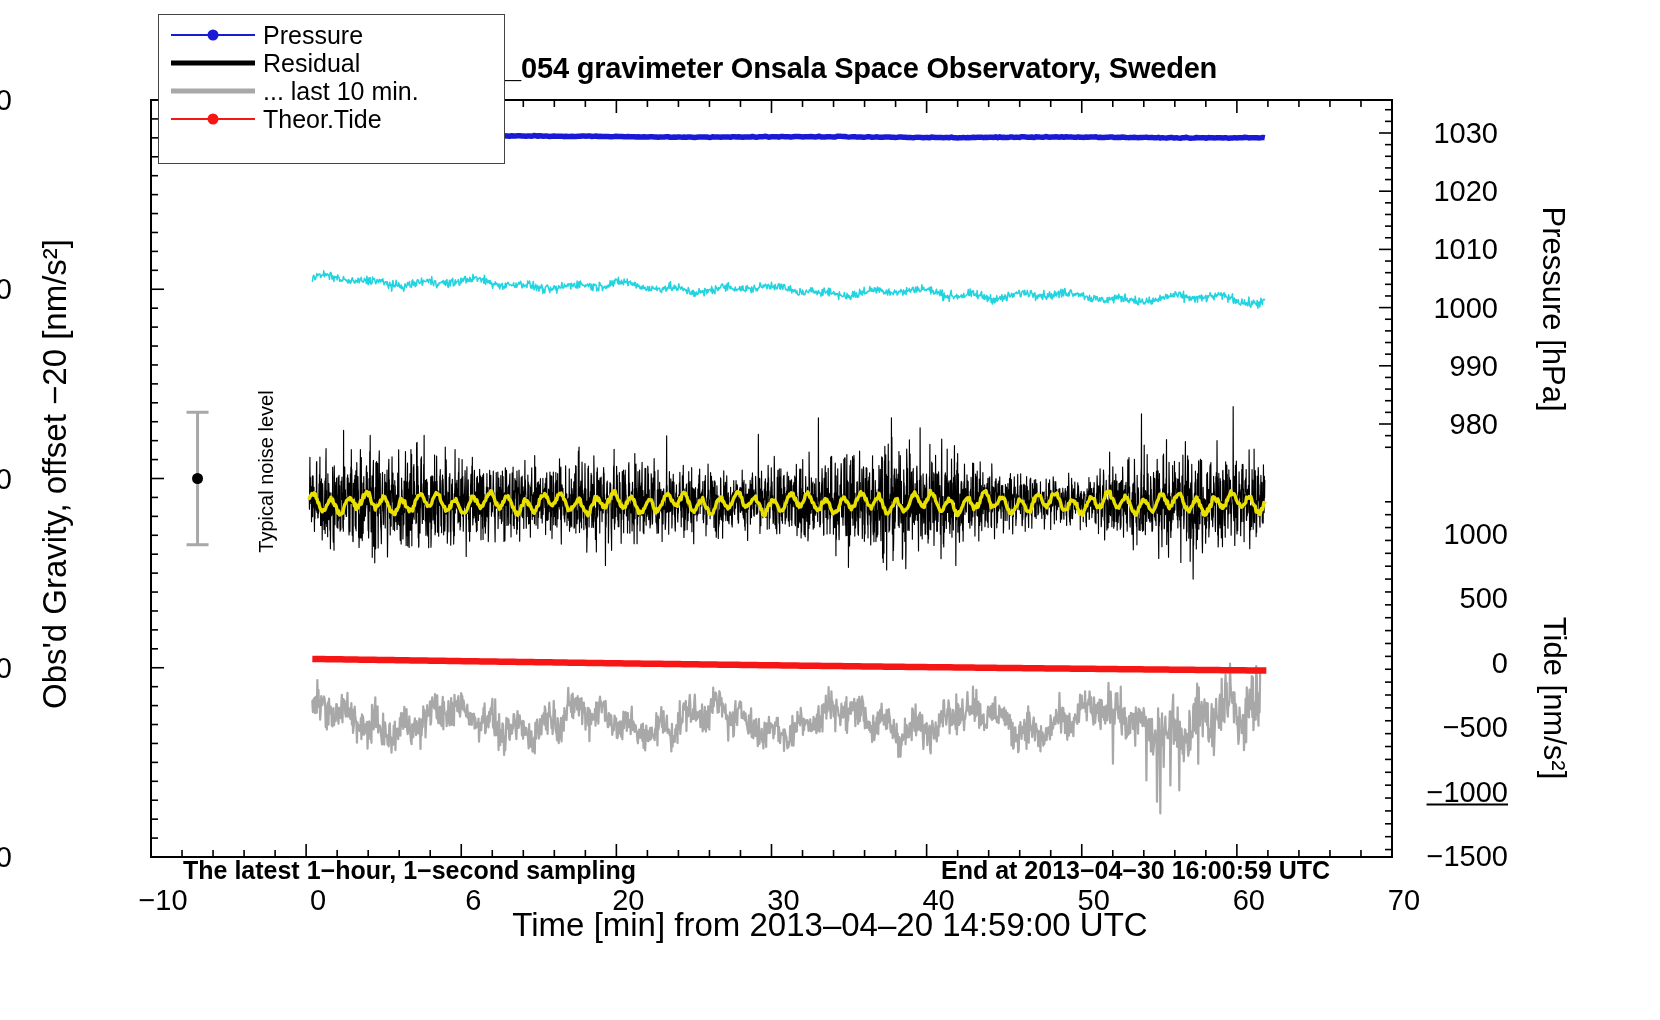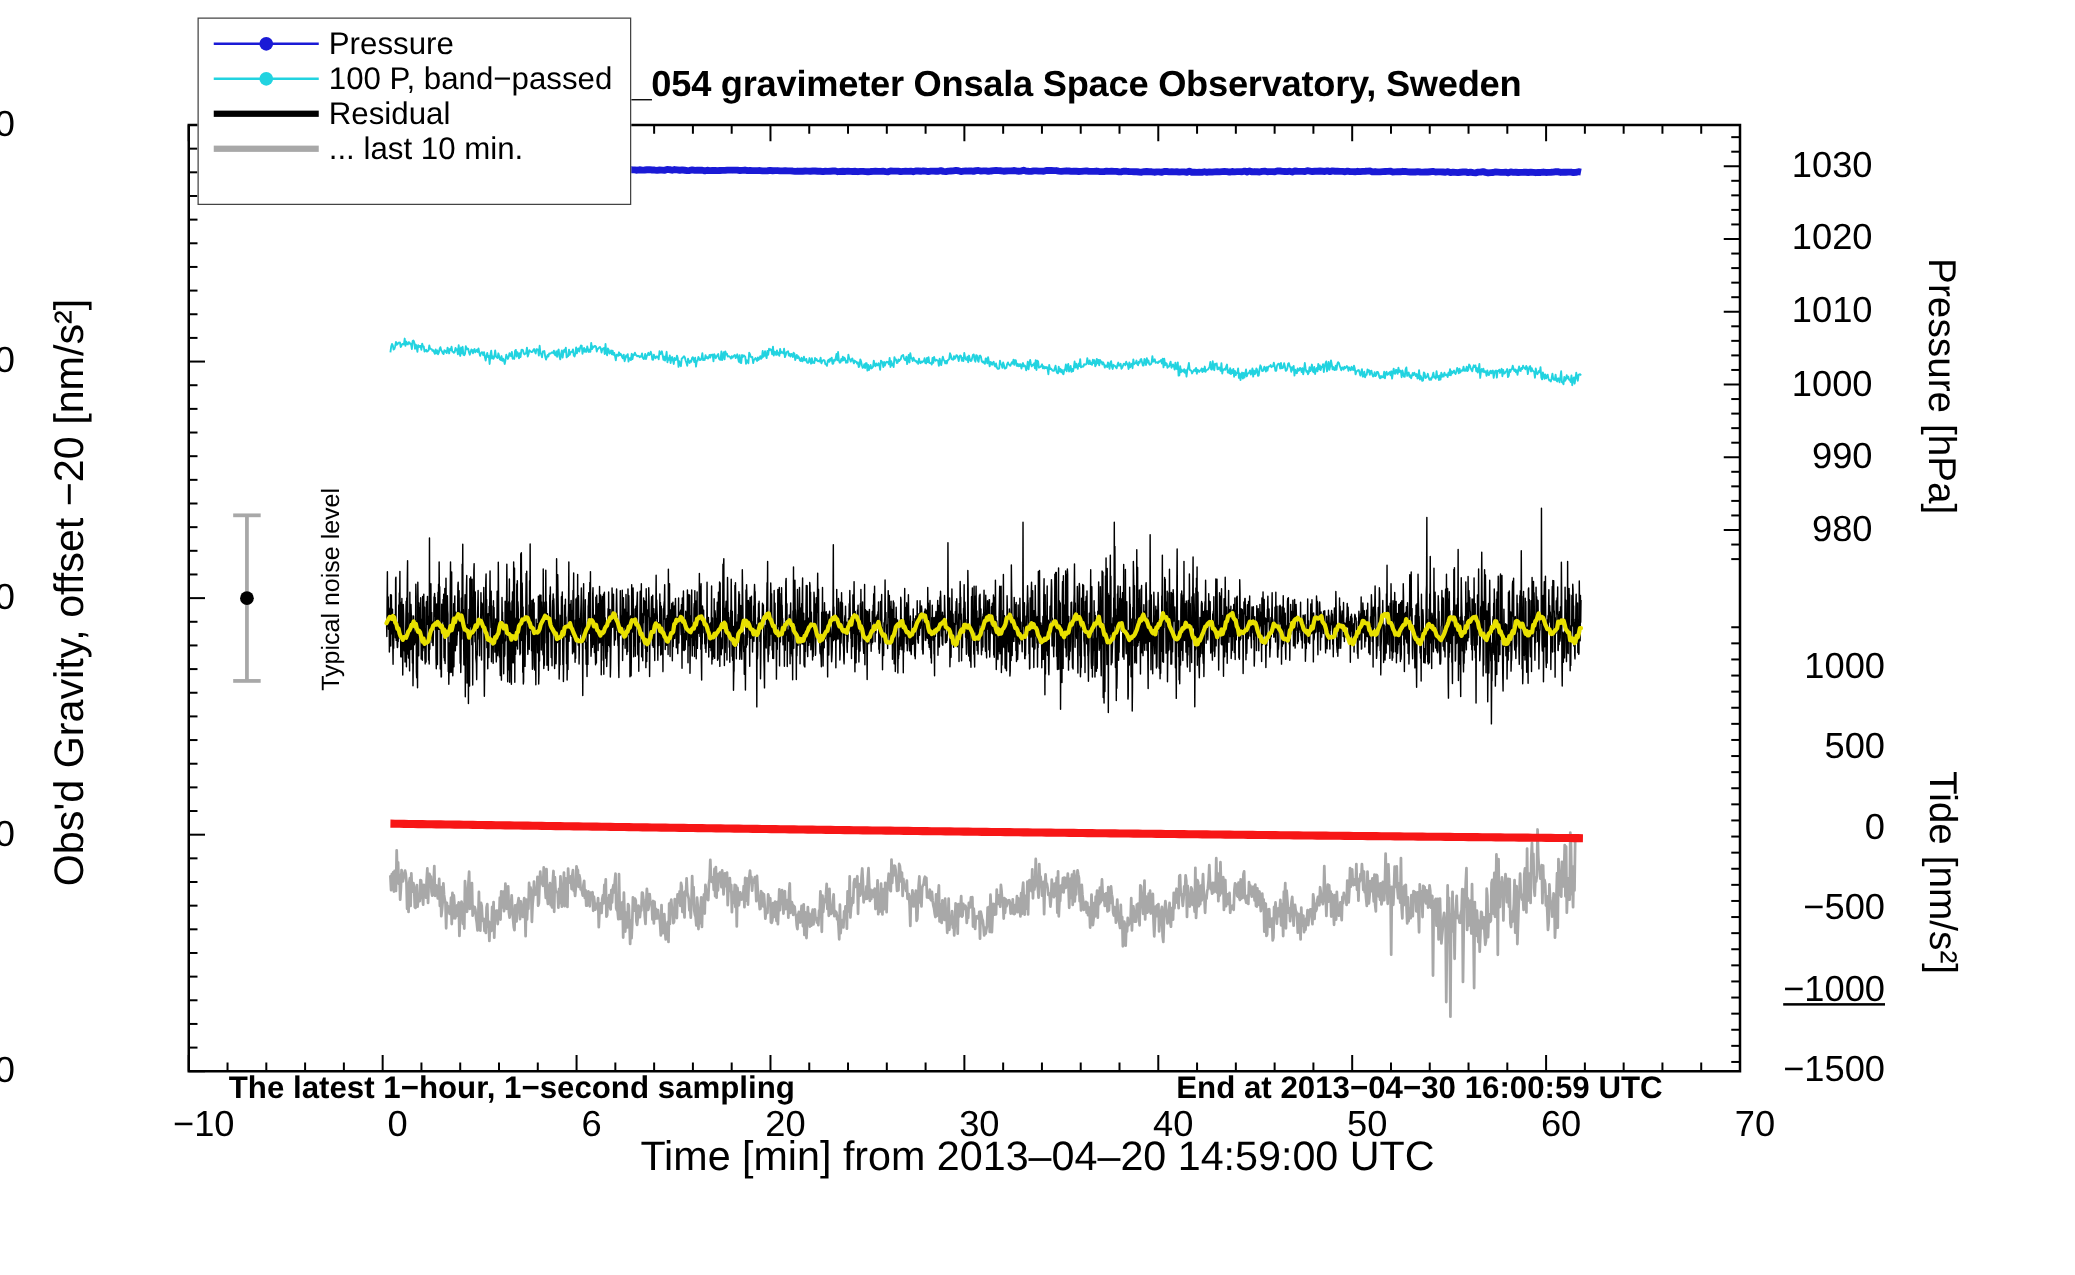--- a/index.html
+++ b/index.html
@@ -318,36 +318,36 @@
   <div id="legend">
       <div class="legend-row">
         <div class="legend-key">
           <div class="ln" style="height: 2px; background: rgb(26, 26, 214);"></div>
           <div class="dot" style="background: rgb(26, 26, 214);"></div>
         </div>
         <div class="legend-text">Pressure</div>
       </div>
       <div class="legend-row">
         <div class="legend-key">
-          <div class="ln" style="height: 2px; background: rgb(34, 211, 224);"></div>
-          <div class="dot" style="background: rgb(34, 211, 224);"></div>
-        </div>
-        <div class="legend-text">100 P, band−passed</div>
-      </div>
-      <div class="legend-row">
-        <div class="legend-key">
           <div class="ln" style="height: 5px; background: rgb(0, 0, 0);"></div>
         </div>
         <div class="legend-text">Residual</div>
       </div>
       <div class="legend-row">
         <div class="legend-key">
           <div class="ln" style="height: 5px; background: rgb(168, 168, 168);"></div>
         </div>
         <div class="legend-text">... last 10 min.</div>
       </div>
+      <div class="legend-row">
+        <div class="legend-key">
+          <div class="ln" style="height: 2px; background: rgb(247, 22, 22);"></div>
+          <div class="dot" style="background: rgb(247, 22, 22);"></div>
+        </div>
+        <div class="legend-text">Theor.Tide</div>
+      </div>
     </div>
 
   <div class="abs note" id="note-left">The latest 1−hour, 1−second sampling</div>
   <div class="abs note" id="note-right">End at 2013−04−30 16:00:59 UTC</div>
   <div class="abs" id="noise-label">Typical noise level</div>
 
 </div>
 
 </body></html>

